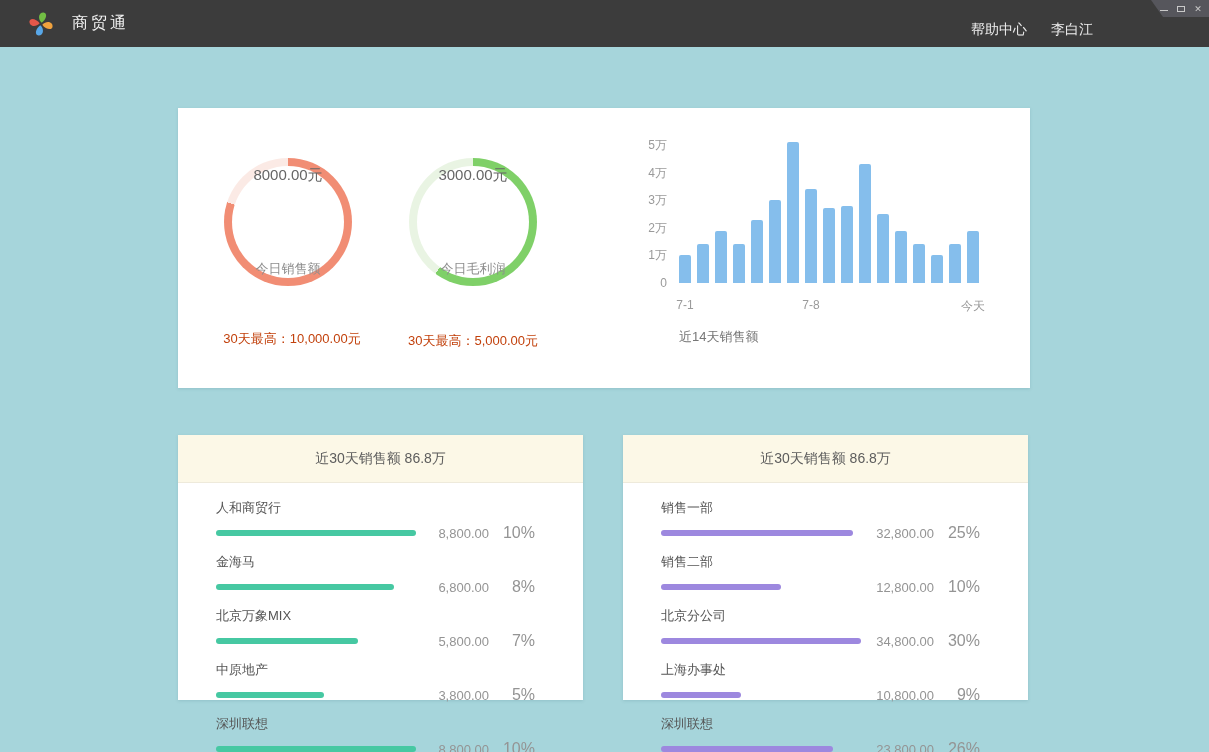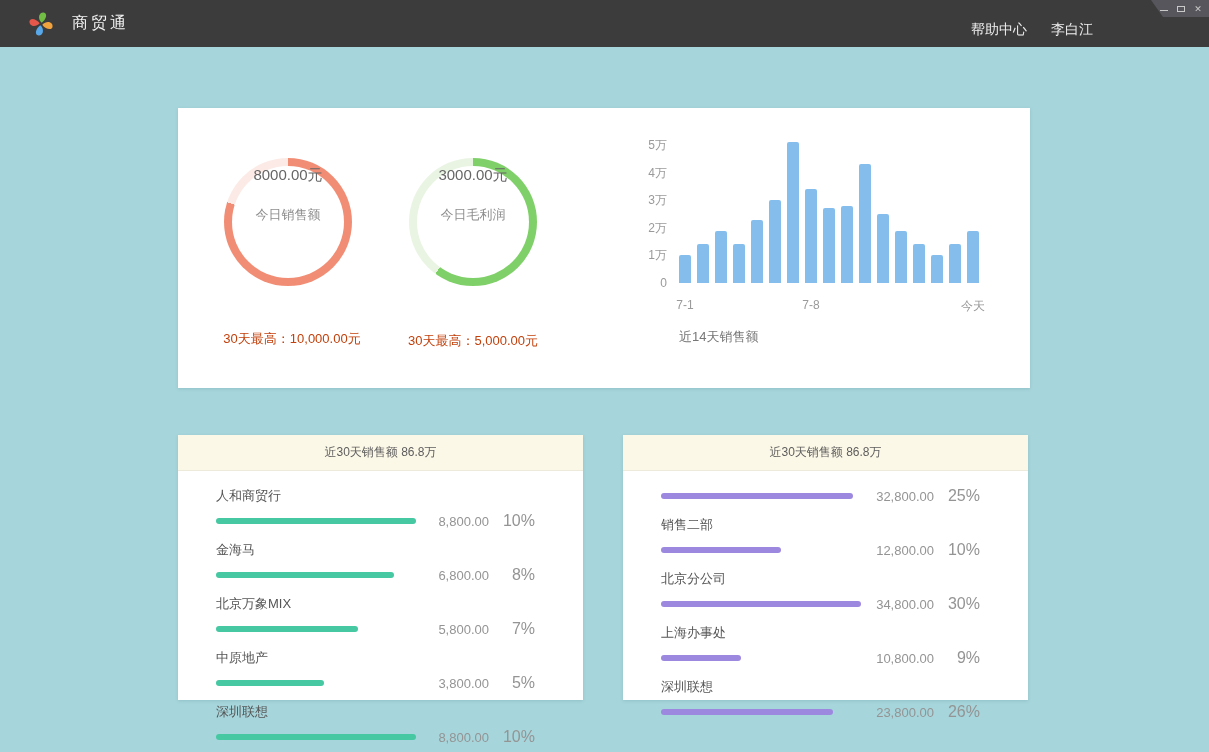--- a/index.html
+++ b/index.html
@@ -44,41 +44,41 @@
   .card-rank-right { left:623px; top:435px; width:405px; height:265px; }
 
   
   .donut { position:absolute; width:128px; height:128px; border-radius:50%;
     background:conic-gradient(var(--c) 0 calc(var(--p)*1%), var(--track) calc(var(--p)*1%) 100%);
   }
   .donut-1 { left:46px; top:50px; }
   .donut-2 { left:231px; top:50px; }
   .donut-inner {
     position:absolute; inset:8px; background:#fff; border-radius:50%;
-    display:flex; flex-direction:column; align-items:center; justify-content:flex-start; gap:21px;
+    display:flex; flex-direction:column; align-items:center; justify-content:space-between; gap:11px;
   }
   .donut-value { font-size:15px; color:#666; }
   .donut-label { font-size:13px; color:#8d8d8d; }
   .donut-footnote { position:absolute; width:220px; text-align:center; font-size:13px; color:#c2410c; }
   .footnote-1 { left:4px;  top:222px; }
   .footnote-2 { left:185px; top:224px; }
 
   
   .barchart { position:absolute; left:455px; top:22px; width:380px; height:215px; }
   .ytick { position:absolute; left:0; width:34px; text-align:right; font-size:12px; color:#9a9a9a; line-height:14px; }
   .bars { position:absolute; left:46px; bottom:62px; display:flex; align-items:flex-end; gap:6px; }
   .bar  { width:12px; border-radius:2px 2px 0 0; }
   .xtick { position:absolute; top:168px; transform:translateX(-50%); font-size:12px; color:#9a9a9a; }
   .chart-title { position:absolute; left:46px; top:198px; width:302px; text-align:left; font-size:13px; color:#777; }
 
   
   .rank-header {
-    height:36px; background:#fcf8e7; border-bottom:1px solid #eeeadb;
+    height:48px; background:#fcf8e7; border-bottom:1px solid #eeeadb;
     display:flex; align-items:center; justify-content:center;
-    font-size:12px; color:#5d5d5d;
+    font-size:14px; color:#5d5d5d;
   }
   .rank-body { padding:16px 48px 0 38px; }
   .rank-row { margin-bottom:11px; }
   .rank-label { font-size:13px; color:#555; margin-bottom:7px; }
   .rank-line { display:flex; align-items:center; }
   .rank-track { width:200px; height:6px; }
   .rank-fill { height:6px; border-radius:3px; }
   .rank-amount { flex:1; text-align:right; font-size:13px; color:#949494; }
   .rank-pct { width:46px; text-align:right; font-size:16px; color:#949494; }
 </style>
@@ -216,20 +216,21 @@
           <div class="rank-pct">10%</div>
         </div>
       </div>
     </div>
 </div>
 
 <div class="card card-rank-right">
   <div class="rank-header">近30天销售额 86.8万</div>
   <div class="rank-body">
       <div class="rank-row">
+        <div class="rank-label">销售一部</div>
         <div class="rank-line">
           <div class="rank-track">
             <div class="rank-fill" style="width: 96%; background: rgb(157, 136, 223);"></div>
           </div>
           <div class="rank-amount">32,800.00</div>
           <div class="rank-pct">25%</div>
         </div>
       </div>
       <div class="rank-row">
         <div class="rank-label">销售二部</div>

